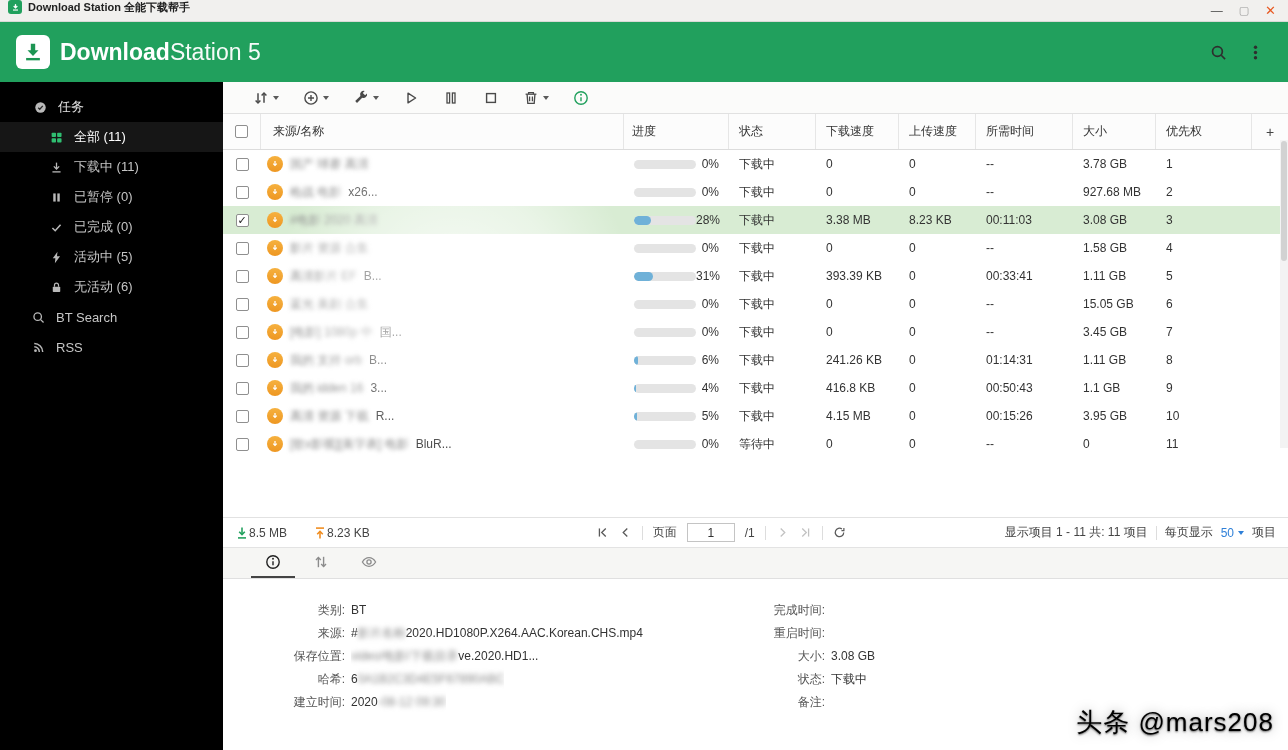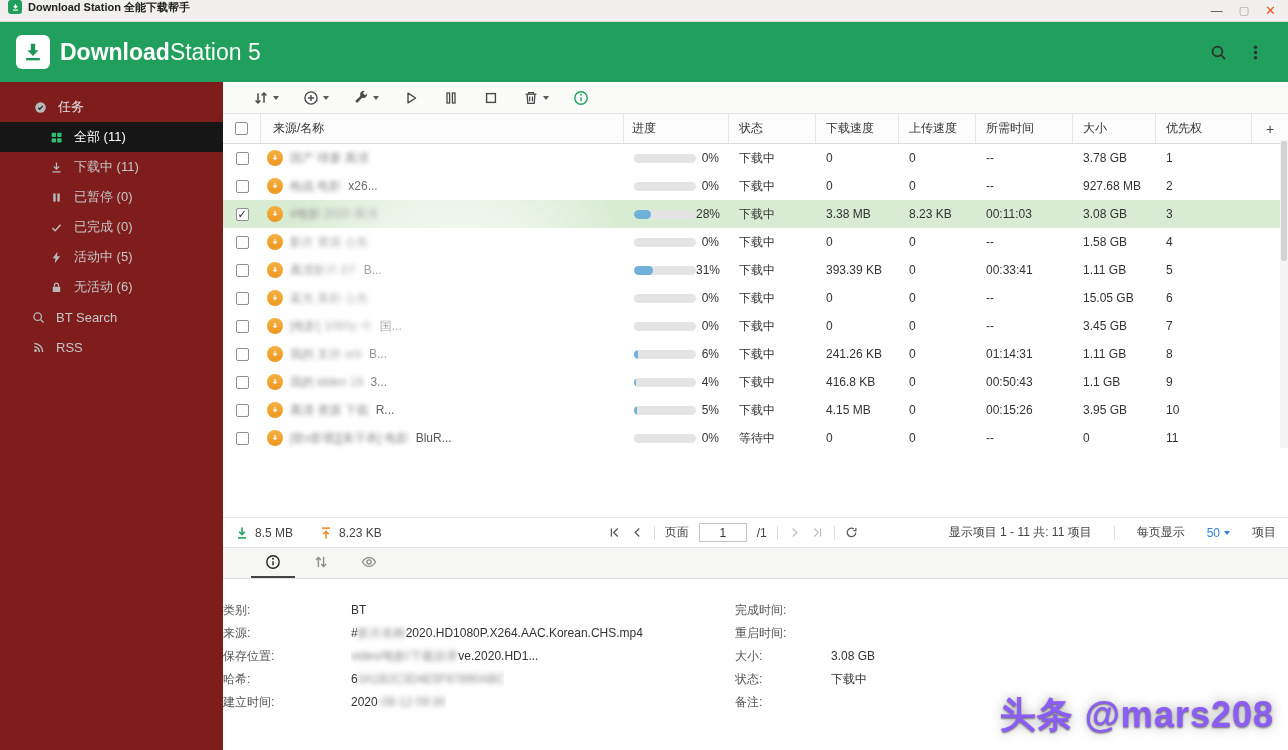--- a/index.html
+++ b/index.html
@@ -20,39 +20,39 @@
 .logo-badge{width:34px;height:34px;background:#fff;border-radius:6px;display:flex;align-items:center;justify-content:center;margin-right:10px}
 .logo-badge svg{width:22px;height:22px}
 .brand{font-size:23px;color:#fff}
 .brand b{font-weight:bold}
 .brand span{font-weight:normal;opacity:.96}
 .header-actions{margin-left:auto;display:flex;align-items:center;gap:20px;color:#2e2e2e;padding-right:8px}
 .h-icon{cursor:pointer}
 .h-icon svg{width:17px;height:17px}
 
 .main{display:flex;height:668px}
-.sidebar{width:223px;background:#7f1d1d;color:#c6c6c6;padding-top:10px;flex:none}
+.sidebar{width:223px;background:#000000;color:#c6c6c6;padding-top:10px;flex:none}
 .sb-section{display:flex;align-items:center;height:30px;padding-left:34px;color:#e2e2e2;font-size:13px}
 .sb-icon{width:15px;margin-right:9px;color:#b9b9b9;display:flex}
 .sb-icon svg{width:13px;height:13px}
 .sb-item{display:flex;align-items:center;height:30px;cursor:pointer;font-size:13px}
 .sb-item.child{padding-left:50px}
 .sb-item.top{padding-left:32px}
 .sb-item.active{background:#161616;color:#fff}
 .sb-item.active .sb-icon{color:#2fbf71}
 .content{flex:1;display:flex;flex-direction:column;background:#fff;position:relative;min-width:0}
 
 .toolbar{height:31px;display:flex;align-items:center;padding-left:30px;background:#fbfbfa;flex:none}
 #tb-btns{display:flex;align-items:center}
 .tb-btn{display:flex;align-items:center;margin-right:24px;color:#4a4a4a;cursor:pointer}
 .tb-btn svg{width:16px;height:16px}
 .tb-btn.green{color:#21a05d}
 .caret{width:0;height:0;border-left:3.5px solid transparent;border-right:3.5px solid transparent;border-top:4px solid #5a5a5a;margin-left:4px}
 
-.thead{height:31px;display:flex;align-items:flex-end;border-top:1px solid #e1e1e1;border-bottom:1px solid #dcdcdc;background:#fcfcfc;flex:none;color:#333}
+.thead{height:37px;display:flex;align-items:flex-end;border-top:1px solid #e1e1e1;border-bottom:1px solid #dcdcdc;background:#fcfcfc;flex:none;color:#333}
 .hcell{height:100%;display:flex;align-items:center;border-right:1px solid #e6e6e6;padding-left:10px;cursor:pointer}
 .hcell.c-plus{border-right:none;justify-content:center;padding-left:0;font-size:14px;color:#444}
 .c-check{width:38px;justify-content:center;padding-left:0}
 .c-name{width:363px}
 .c-prog{width:105px;padding-left:8px}
 .c-status{width:87px}
 .c-down{width:83px}
 .c-up{width:77px}
 .c-eta{width:97px}
 .c-size{width:83px}
@@ -71,53 +71,53 @@
 .bt-ico{width:16px;height:16px;border-radius:50%;background:linear-gradient(#f6b13f,#ee9722);display:flex;align-items:center;justify-content:center;flex:none}
 .bt-ico svg{width:10px;height:10px}
 .nblur{filter:blur(2.3px);color:#8a8a8a;overflow:hidden;max-width:260px}
 .ntail{color:#444}
 .pbar{width:62px;height:9px;border-radius:5px;background:#e4e4e4;overflow:hidden;flex:none}
 .pfill{height:100%;background:#6fb1d8;border-radius:5px;display:block}
 .ptext{flex:1;text-align:right;padding-right:10px}
 .table-filler{flex:1;background:#fff}
 
 .statusbar{height:30px;border-top:1px solid #e2e2e2;display:flex;align-items:center;padding:0 12px;color:#444;flex:none;background:#fff}
-.sb-speed{display:flex;align-items:center;gap:6px;margin-right:26px}
+.sb-speed{display:flex;align-items:center;margin-right:26px}
 .spd-icon.down{color:#21a05d}
 .spd-icon.up{color:#f08c1e}
 .spd-icon svg{width:14px;height:14px}
 .pagination{display:flex;align-items:center;gap:10px;margin-left:200px}
 .pg-ico{color:#5a5a5a;cursor:pointer}
 .pg-ico svg{width:13px;height:13px}
 .pg-ico.disabled{color:#c2c2c2}
 .pg-input{width:48px;height:19px;border:1px solid #c4c4c4;text-align:center;font-size:12px;color:#333;background:#fff;font-family:inherit}
-.sb-right{margin-left:auto;display:flex;align-items:center;gap:22px}
+.sb-right{margin-left:auto;display:flex;align-items:center;gap:8px}
 .vsep{width:1px;height:14px;background:#ddd}
 .per-page-val{color:#2f80d8;display:flex;align-items:center;cursor:pointer}
 .per-page-val .caret{border-top-color:#2f80d8}
 
 .detail-tabs{height:32px;background:#f6f6f4;border-top:1px solid #e3e3e3;border-bottom:1px solid #e0e0e0;display:flex;align-items:stretch;padding-left:28px;flex:none;gap:4px}
 .dtab{width:44px;display:flex;align-items:center;justify-content:center;color:#8c8c8c;cursor:pointer;border-bottom:2px solid transparent}
 .dtab.active{color:#222;border-bottom-color:#444}
 .dtab svg{width:16px;height:16px}
 
 .detail{height:171px;padding-top:20px;display:flex;flex:none;background:#fff}
 .d-col{line-height:23px}
 .d-col.left{width:512px}
 .d-row{display:flex}
-.d-label{color:#555;text-align:left;padding-right:6px;flex:none}
+.d-label{color:#555;text-align:right;padding-right:6px;flex:none}
 .left .d-label{width:128px}
 .right .d-label{width:96px}
 .d-val{white-space:nowrap;overflow:hidden;color:#333}
 .dblur{filter:blur(2.4px);color:#888}
 
 .smudge{position:absolute;left:56px;top:70px;width:350px;height:300px;background:radial-gradient(ellipse at 50% 45%,rgba(255,255,255,.8) 0%,rgba(255,255,255,.45) 42%,rgba(255,255,255,0) 72%);pointer-events:none;z-index:5}
 .vscroll{position:absolute;right:0;top:58px;width:8px;height:308px;background:#f3f3f3;z-index:6}
 .vthumb{width:6px;margin:1px;height:120px;background:#d2d2d2;border-radius:3px}
-.watermark{position:absolute;right:14px;bottom:10px;font-size:36px;font-weight:bold;color:#8b5cf6;text-shadow:0 1px 2px rgba(0,0,0,.55),0 0 12px rgba(0,0,0,.35);letter-spacing:1px;z-index:60}
+.watermark{position:absolute;right:14px;bottom:10px;font-size:26px;font-weight:normal;color:#000000;text-shadow:0 1px 2px rgba(0,0,0,.55),0 0 12px rgba(0,0,0,.35);letter-spacing:1px;z-index:60}
 </style>
 </head>
 <body>
 
 <div class="titlebar">
   <span class="tb-appico">
       <svg viewBox="0 0 16 16" fill="none" stroke="#fff" stroke-width="2.2">
         <path d="M8 2v6"></path>
         <path d="M4.8 5.4L8 8.6l3.2-3.2"></path>
         <path d="M3.5 12.5h9" stroke-width="2"></path>

